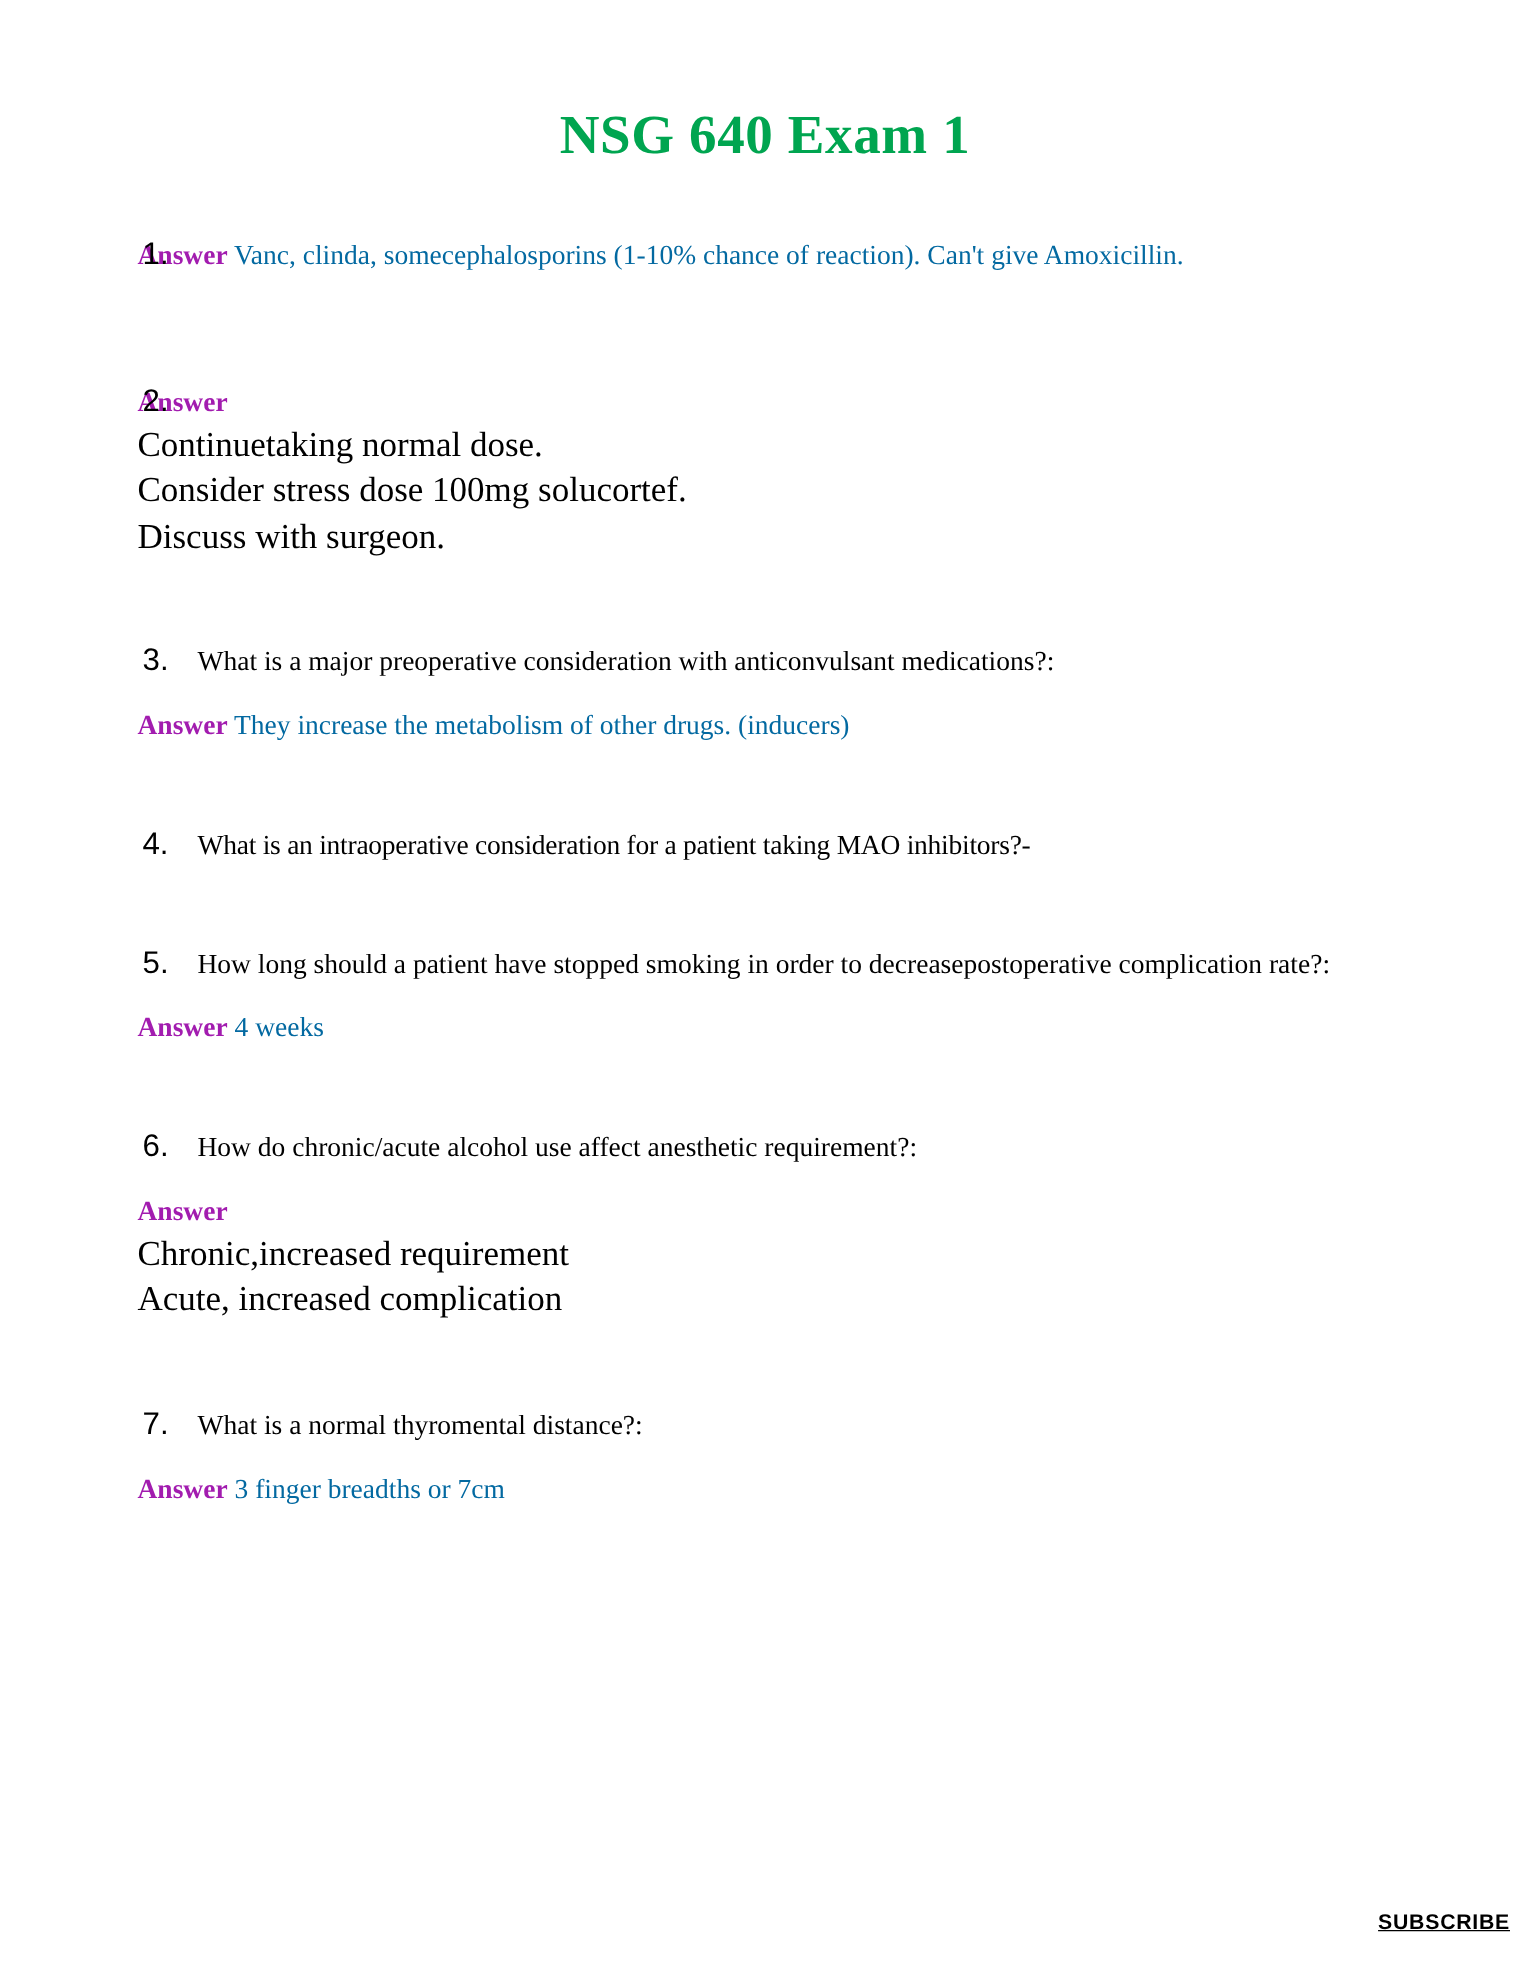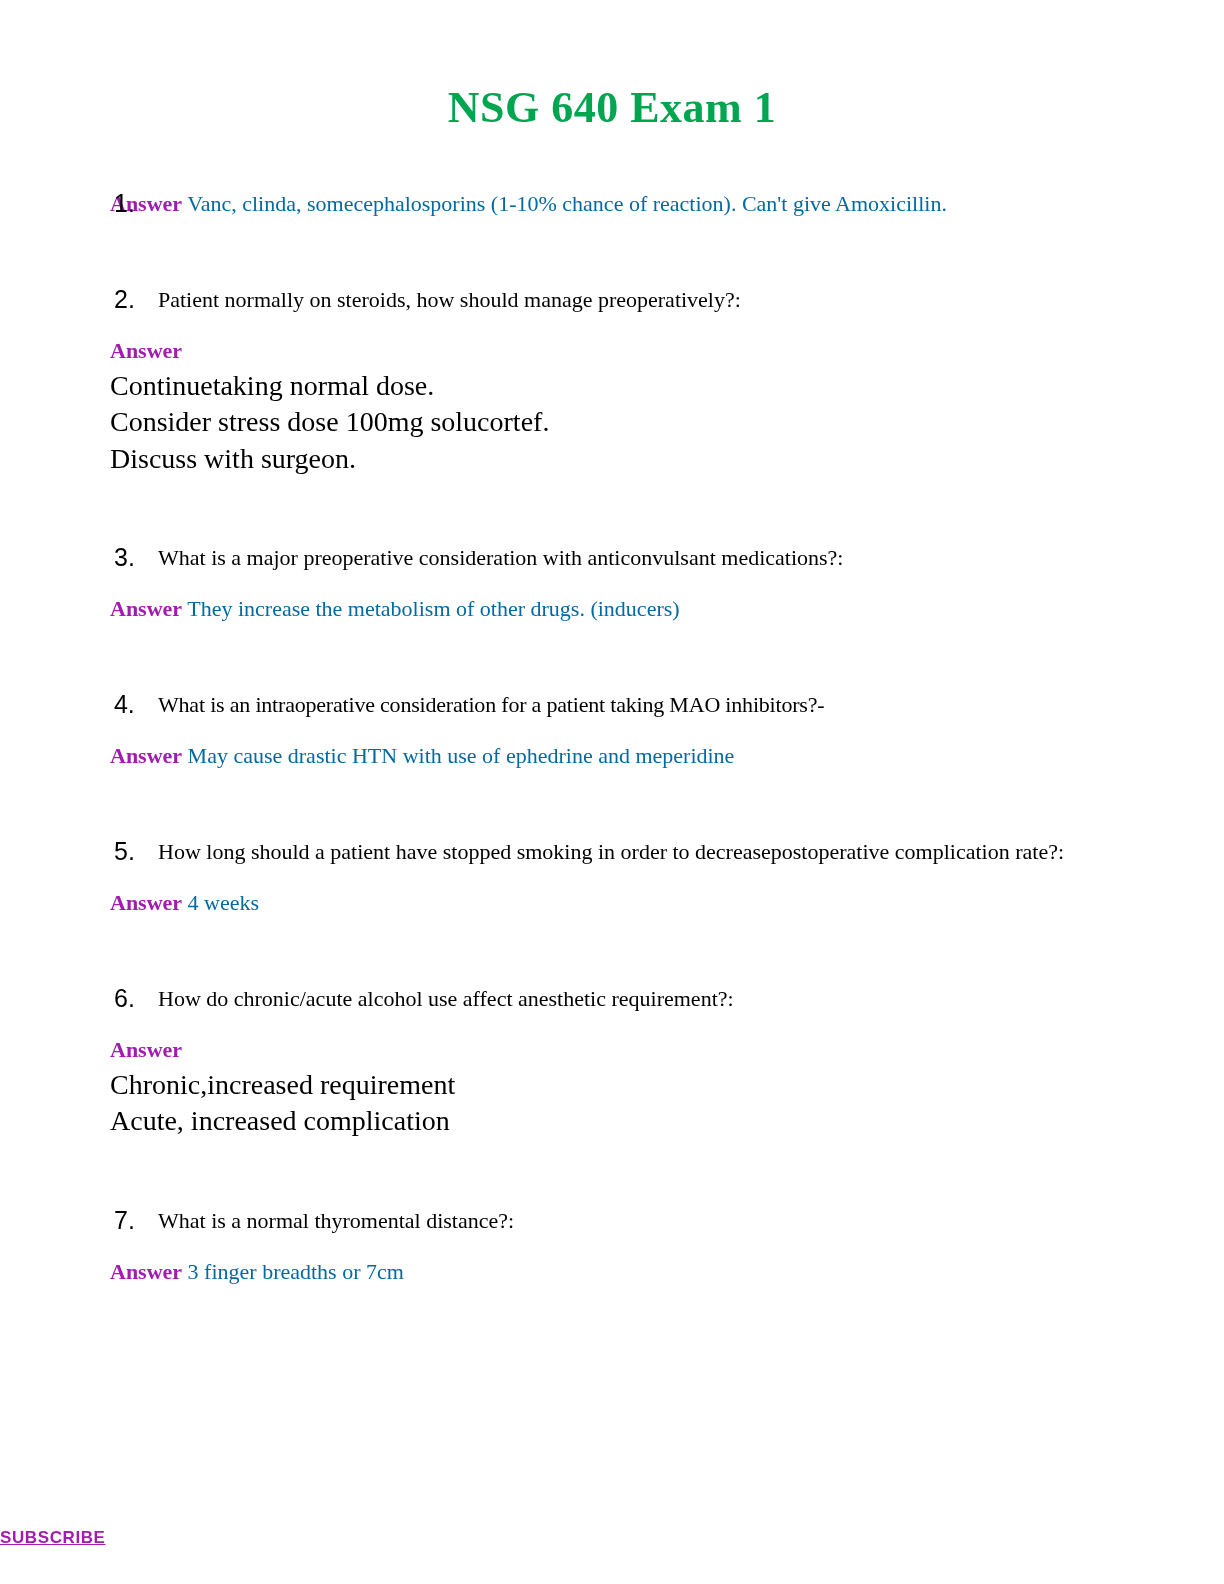--- a/index.html
+++ b/index.html
@@ -73,24 +73,24 @@
   }
   .answer-lines .aline {
     display: block;
     font-size: 28px;
     line-height: 1.30;
   }
   .spacer-lg { height: 26px; }
   .subscribe {
     position: absolute;
     left: 0;
-    right: 2px;
+    right: 16px;
     bottom: 36px;
-    text-align: left;
-    color: #a21caf;
+    text-align: right;
+    color: #000000;
     font-family: "Liberation Sans", sans-serif;
     font-size: 17px;
     font-weight: bold;
     letter-spacing: 0.6px;
   }
   .tight { letter-spacing: -0.2px; }
 </style>
 </head>
 <body>
 
@@ -108,21 +108,20 @@
         <span class="answer-label">Answer</span>
         <span class="answer-inline">Vanc, clinda, somecephalosporins (1-10% chance of reaction). Can't give Amoxicillin.</span>
       </div>
     </div>
 
     <div class="spacer-lg"></div>
 
     <div class="qa-item">
       <p class="question-line">
         <span class="q-num">2.</span>
-        <span>Patient normally on steroids, how should manage preoperatively?:</span>
       </p>
       <div class="answer-block">
         <div><span class="answer-label">Answer</span></div>
         <div class="answer-lines">
           <span class="aline">Continuetaking normal dose.</span>
           <span class="aline">Consider stress dose 100mg solucortef.</span>
           <span class="aline">Discuss with surgeon.</span>
         </div>
       </div>
     </div>
@@ -140,24 +139,20 @@
       </div>
     </div>
 
     <div class="spacer-lg"></div>
 
     <div class="qa-item">
       <p class="question-line tight">
         <span class="q-num">4.</span>
         <span>What is an intraoperative consideration for a patient taking MAO inhibitors?-</span>
       </p>
-      <div class="answer-block">
-        <span class="answer-label">Answer</span>
-        <span class="answer-inline">May cause drastic HTN with use of ephedrine and meperidine</span>
-      </div>
     </div>
 
     <div class="spacer-lg"></div>
 
     <div class="qa-item">
       <p class="question-line">
         <span class="q-num">5.</span>
         <span>How long should a patient have stopped smoking in order to decreasepostoperative complication rate?:</span>
       </p>
       <div class="answer-block">

